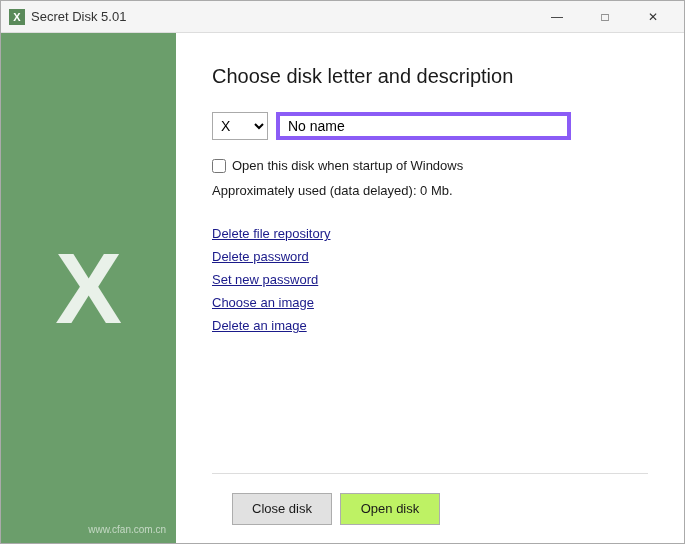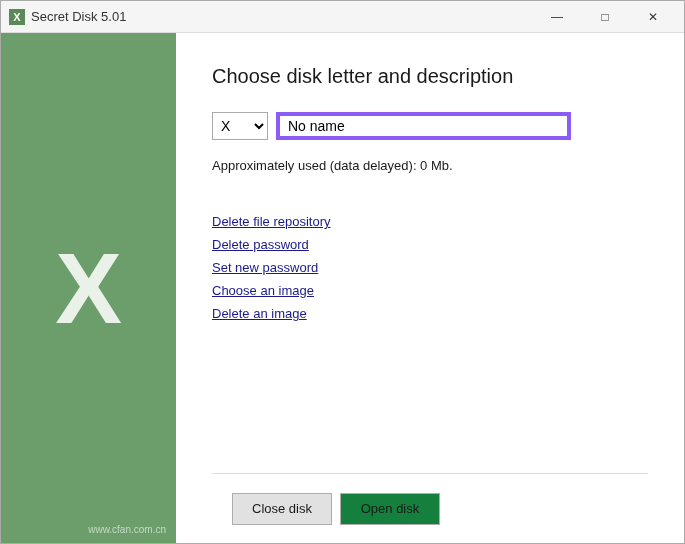--- a/index.html
+++ b/index.html
@@ -136,21 +136,21 @@
       height: 14px;
       cursor: pointer;
     }
     .checkbox-label {
       font-size: 13px;
       color: #1a1a1a;
     }
     .info-text {
       font-size: 13px;
       color: #1a1a1a;
-      margin-bottom: 41px;
+      margin-bottom: 28px;
     }
     .links-section {
       display: flex;
       flex-direction: column;
       gap: 8px;
       margin-bottom: 20px;
     }
     .action-link {
       color: #1a1a8a;
       text-decoration: underline;
@@ -183,21 +183,21 @@
       height: 32px;
       min-width: 100px;
       border: 1px solid #adadad;
       background: #e1e1e1;
       cursor: pointer;
       font-size: 13px;
       padding: 0 16px;
       color: #1a1a1a;
     }
     .btn-primary {
-      background: #15803d;
+      background: #bef264;
     }
     .watermark {
       position: absolute;
       bottom: 8px;
       right: 10px;
       font-size: 10px;
       color: rgba(255,255,255,0.6);
     }
     .sidebar-container {
       position: relative;
@@ -234,20 +234,24 @@
     <div class="main-content">
       <h1 class="page-title">Choose disk letter and description</h1>
 
       <div class="disk-row">
         <div class="select-wrapper">
           <select><option value="C">C</option><option value="D">D</option><option value="E">E</option><option value="F">F</option><option value="G">G</option><option value="H">H</option><option value="I">I</option><option value="J">J</option><option value="K">K</option><option value="L">L</option><option value="M">M</option><option value="N">N</option><option value="O">O</option><option value="P">P</option><option value="Q">Q</option><option value="R">R</option><option value="S">S</option><option value="T">T</option><option value="U">U</option><option value="V">V</option><option value="W">W</option><option value="X" selected="">X</option><option value="Y">Y</option><option value="Z">Z</option></select>
         </div>
         <input class="disk-name-input" type="text" value="No name" style="">
       </div>
 
+      <div class="checkbox-row">
+        <input type="checkbox" id="startup-chk" style="">
+        <label class="checkbox-label" for="startup-chk">Open this disk when startup of Windows</label>
+      </div>
 
       <p class="info-text">Approximately used (data delayed): 0 Mb.</p>
 
       <div class="links-section">
         <button class="action-link">Delete file repository</button>
         <button class="action-link">Delete password</button>
         <button class="action-link">Set new password</button>
         <button class="action-link">Choose an image</button>
         <button class="action-link">Delete an image</button>
       </div>

